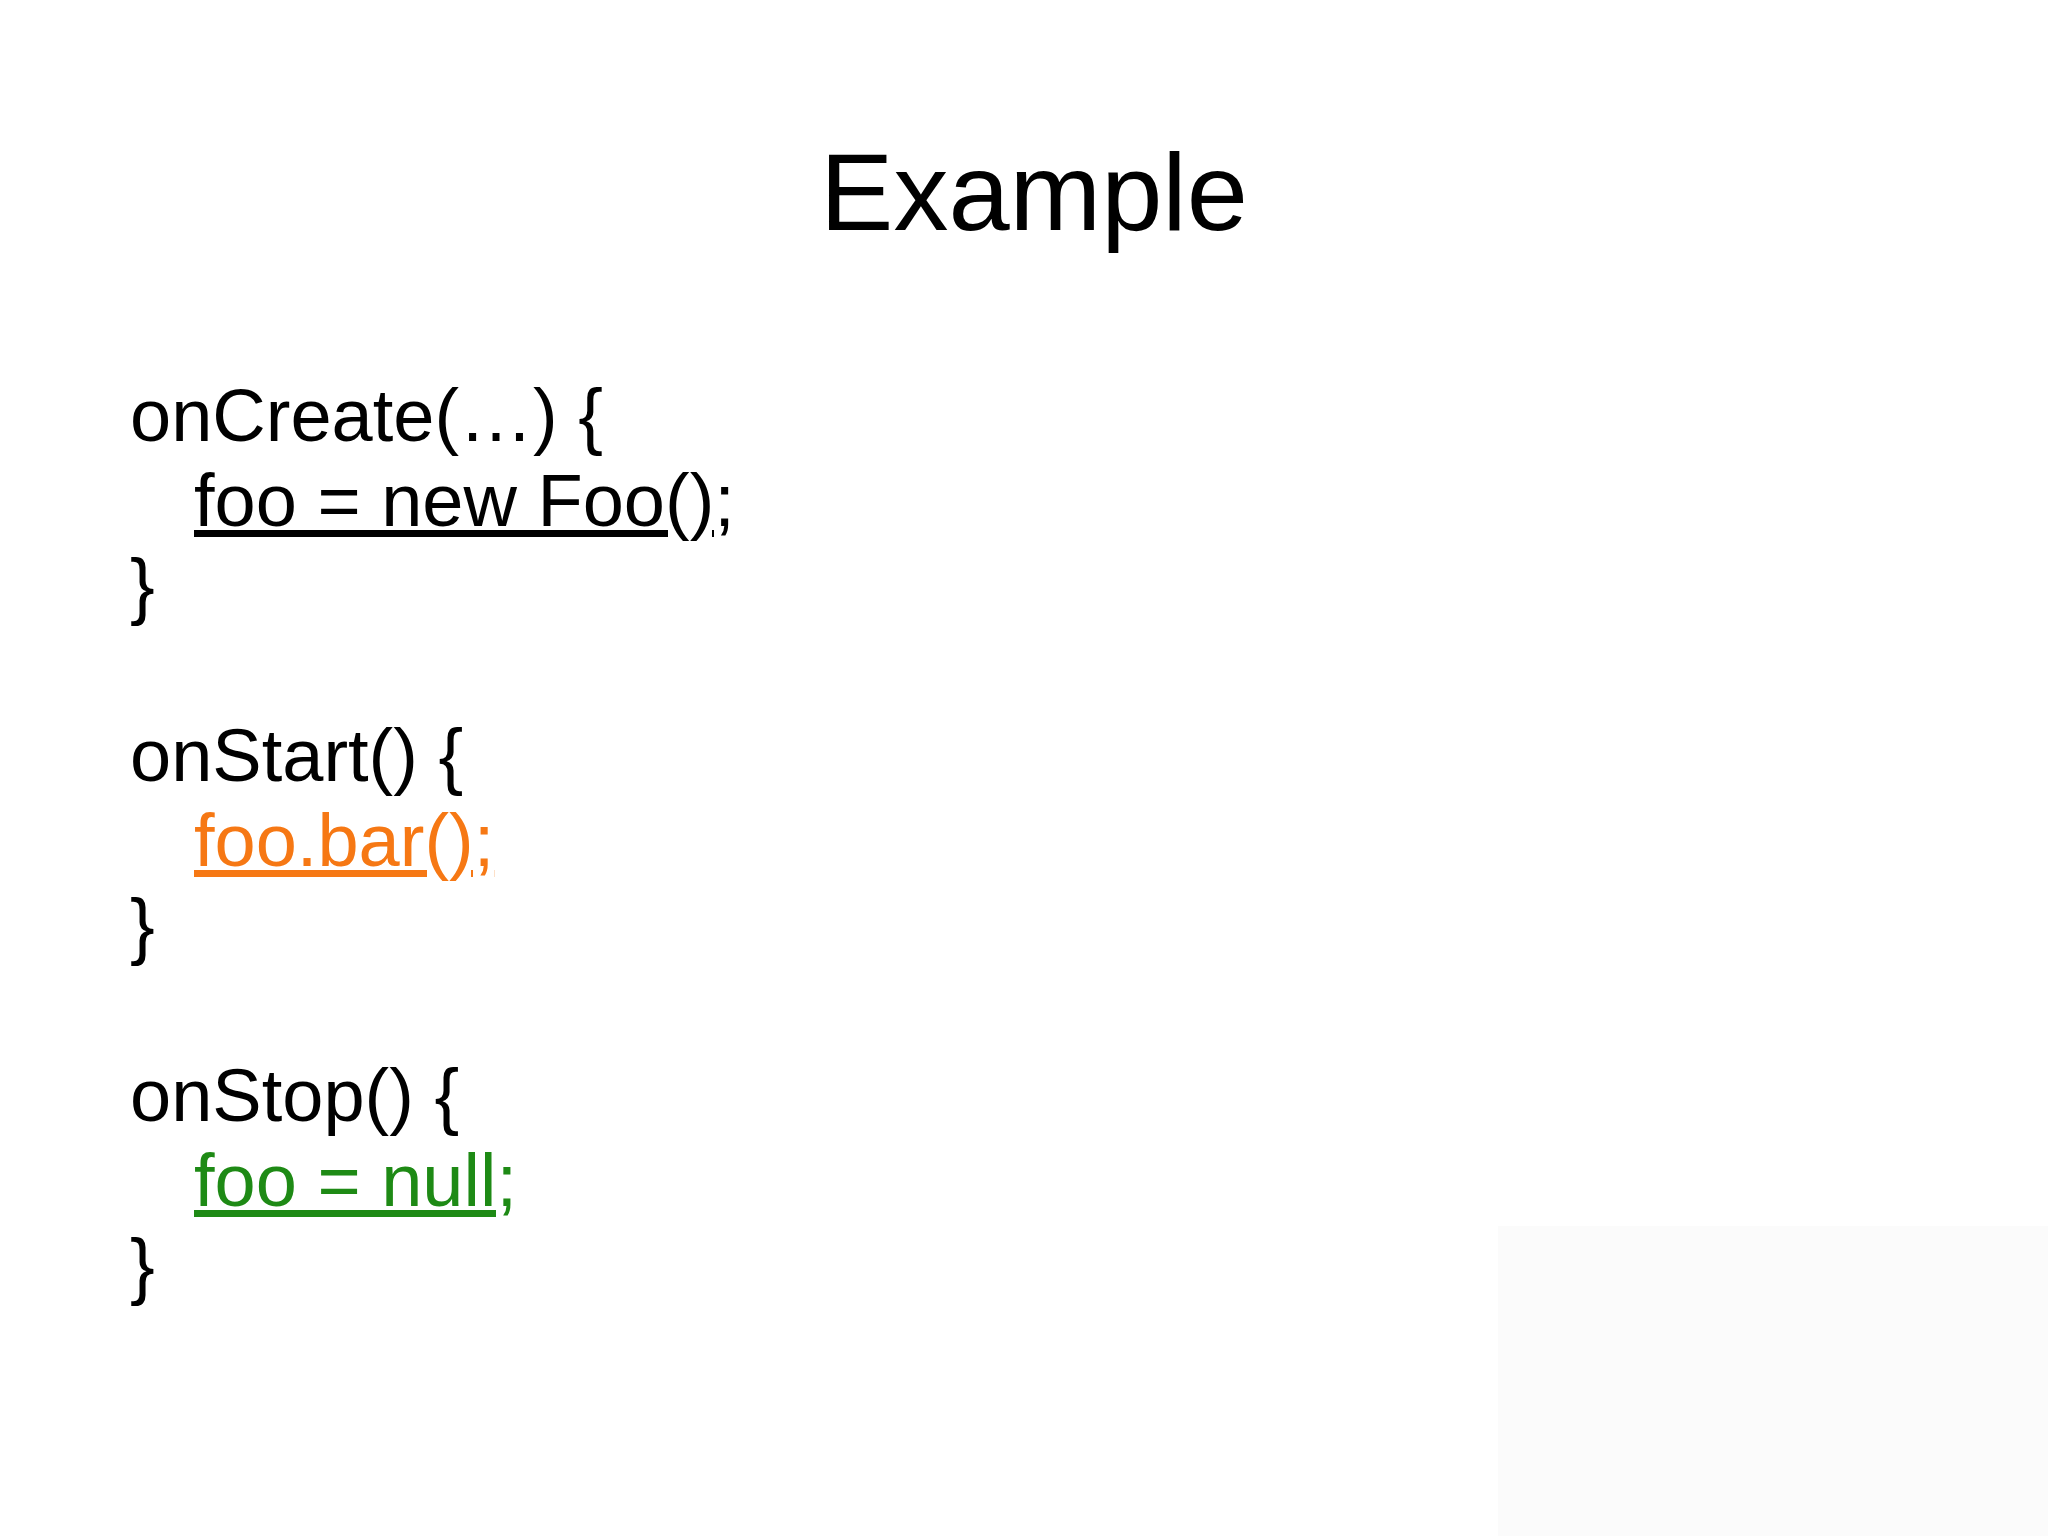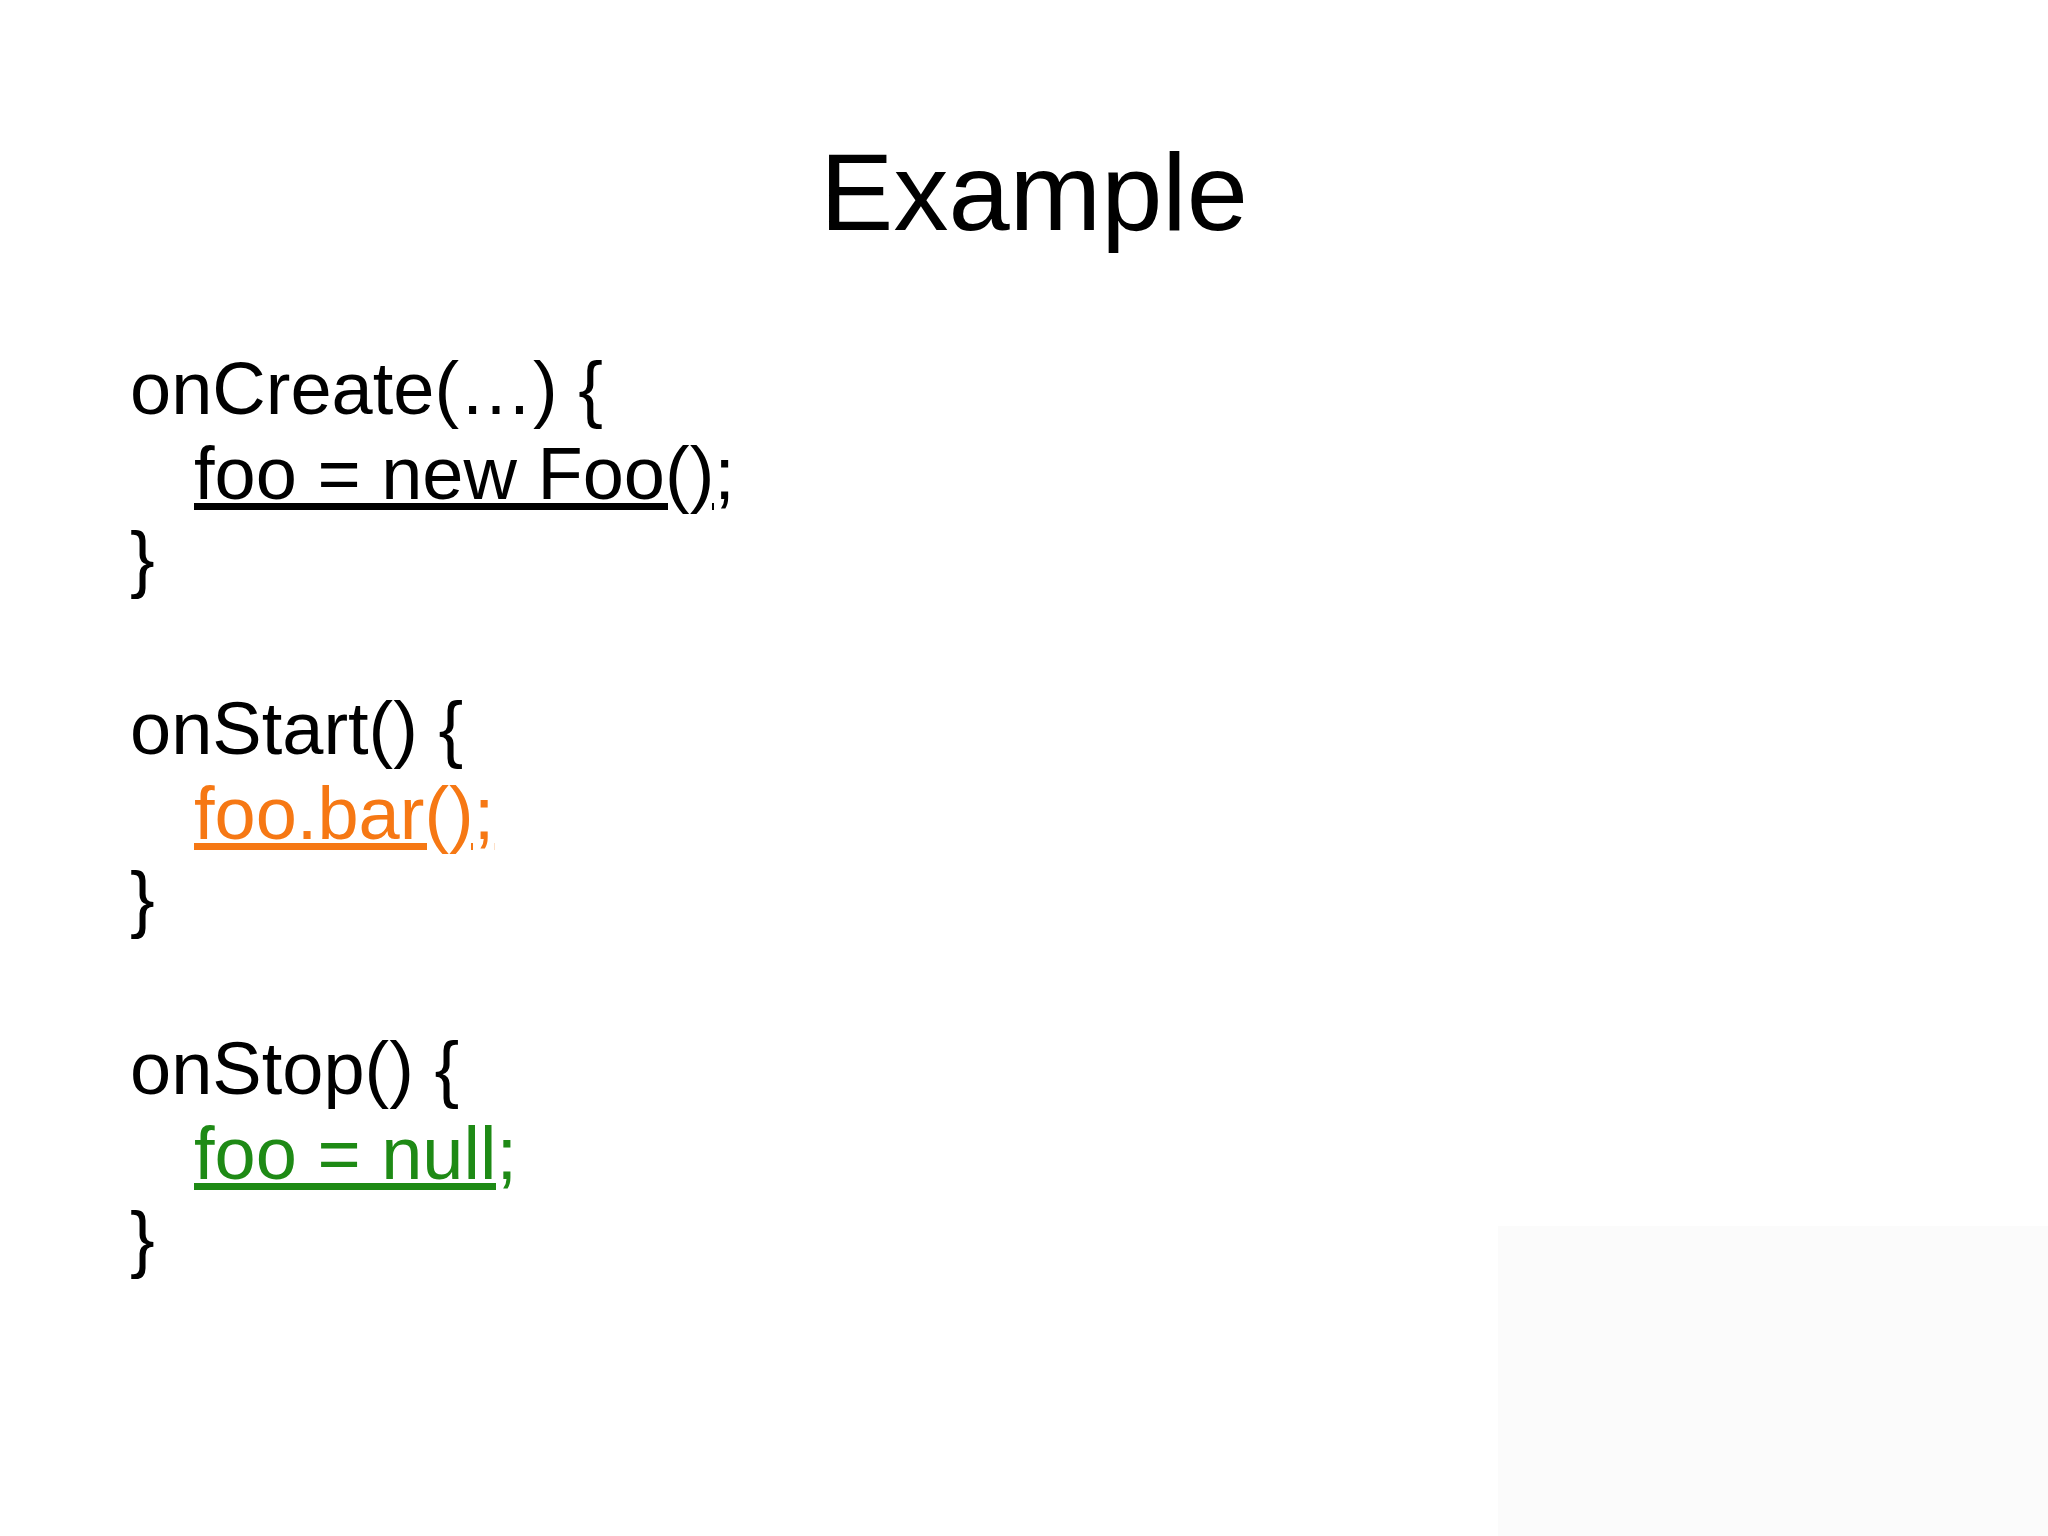--- a/index.html
+++ b/index.html
@@ -25,21 +25,21 @@
     font-size: 110px;
     line-height: 1.2;
     font-weight: 400;
     color: #000000;
     letter-spacing: 0px;
     white-space: pre;
   }
   #code-block {
     position: absolute;
     left: 120px;
-    top: 346px;
+    top: 373px;
     font-size: 74px;
     line-height: 85px;
     font-weight: 400;
     color: #000000;
     white-space: pre;
   }
   .code-line {
     min-height: 85px;
   }
   .code-line.indent {

